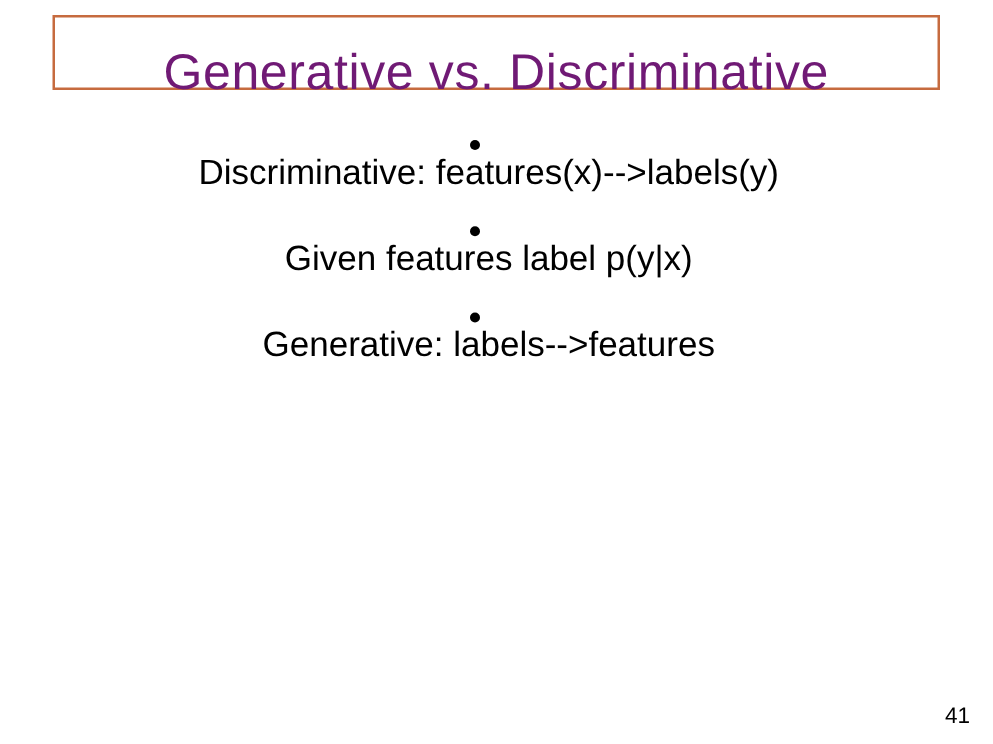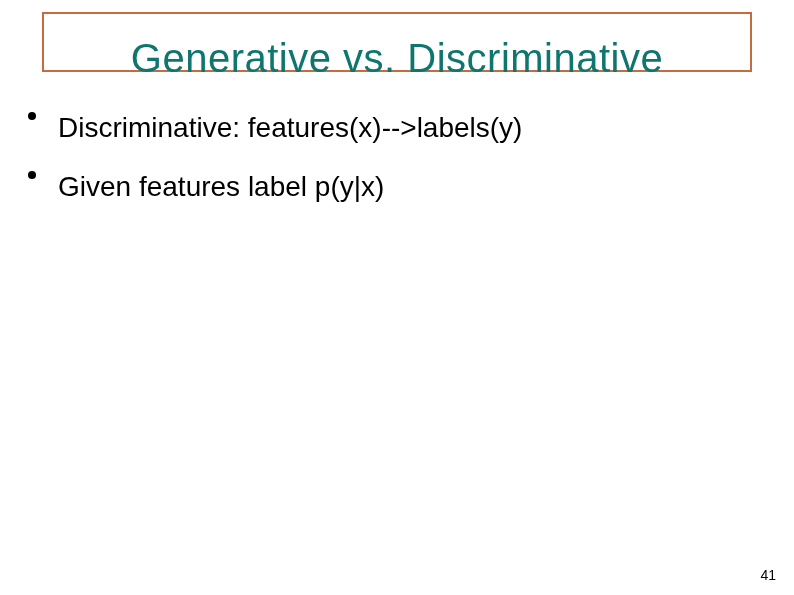--- a/index.html
+++ b/index.html
@@ -24,55 +24,56 @@
     width: 710px;
     height: 60px;
     border: 2px solid #c66b3f;
     box-sizing: border-box;
     display: flex;
     align-items: center;
     justify-content: center;
   }
   .title-text {
     font-size: 40px;
-    color: #0f766e;
+    color: #701a75;
     font-weight: normal;
     letter-spacing: 0.5px;
     margin-top: 33px;
   }
   .body {
     position: absolute;
     top: 110px;
     left: 28px;
     right: 40px;
   }
   .bullet-item {
     display: flex;
-    align-items: flex-start;
+    align-items: center;
     margin-bottom: 24px;
+    flex-direction: column;
   }
   .bullet-dot {
     width: 8px;
     height: 8px;
     background: #000000;
     border-radius: 50%;
     flex: 0 0 8px;
     margin-right: 22px;
     margin-top: 2px;
   }
   .bullet-text {
     font-size: 28px;
     color: #000000;
     line-height: 1.25;
   }
   .page-number {
     position: absolute;
     bottom: 12px;
     right: 18px;
-    font-size: 14px;
+    font-size: 18px;
     color: #000000;
   }
 </style>
 </head>
 <body>
 
 <div class="slide">
 
   <div class="title-box">
     <div class="title-text">Generative vs. Discriminative</div>
@@ -83,19 +84,23 @@
     <div class="bullet-item">
       <div class="bullet-dot"></div>
       <div class="bullet-text">Discriminative: features(x)--&gt;labels(y)</div>
     </div>
 
     <div class="bullet-item">
       <div class="bullet-dot"></div>
       <div class="bullet-text">Given features label p(y|x)</div>
     </div>
 
+    <div class="bullet-item">
+      <div class="bullet-dot"></div>
+      <div class="bullet-text">Generative: labels--&gt;features</div>
+    </div>
 
 
   </div>
 
   <div class="page-number">41</div>
 
 </div>
 
 </body></html>

